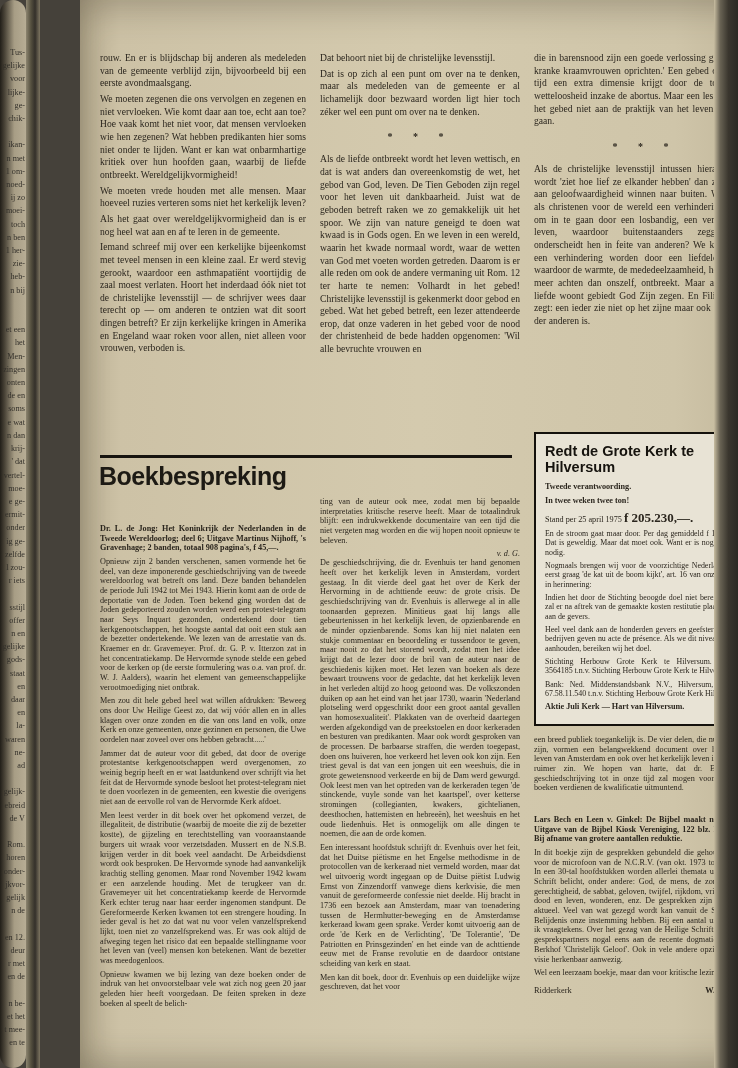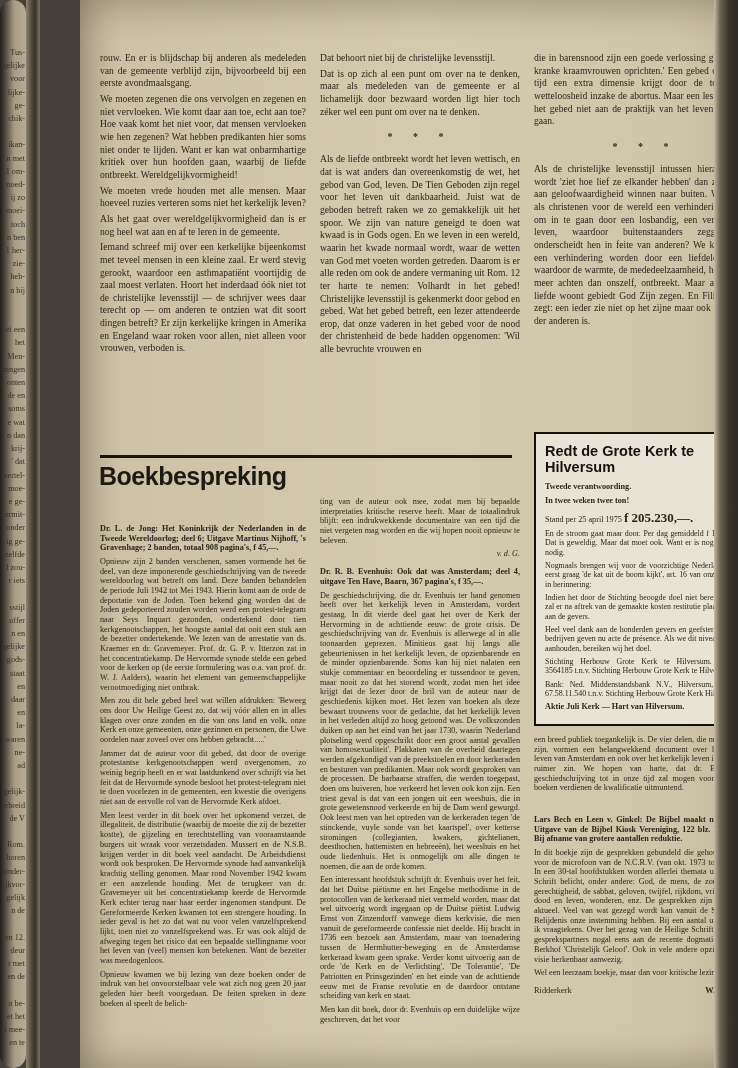--- a/index.html
+++ b/index.html
@@ -177,21 +177,20 @@
       <p>Opnieuw zijn 2 banden verschenen, samen vormende het 6e deel, van deze imponerende geschiedschrijving van de tweede wereldoorlog wat betreft ons land. Deze banden behandelen de periode Juli 1942 tot Mei 1943. Hierin komt aan de orde de deportatie van de Joden. Toen bekend ging worden dat de Joden gedeporteerd zouden worden werd een protest-telegram naar Seys Inquart gezonden, ondertekend door tien kerkgenootschappen, het hoogste aantal dat ooit een stuk aan de bezetter ondertekende. We lezen van de arrestatie van ds. Kraemer en dr. Gravemeyer. Prof. dr. G. P. v. Itterzon zat in het concentratiekamp. De Hervormde synode stelde een gebed voor de kerken op (de eerste formulering was o.a. van prof. dr. W. J. Aalders), waarin het element van gemeenschappelijke verootmoediging niet ontbrak.</p>
       <p>Men zou dit hele gebed heel wat willen afdrukken: 'Beweeg ons door Uw Heilige Geest zo, dat wij vóór allen en in alles klagen over onze zonden en die van ons land en volk, onze Kerk en onze gemeenten, onze gezinnen en personen, die Uwe oordelen naar zoveel over ons hebben gebracht.....'</p>
       <p>Jammer dat de auteur voor dit gebed, dat door de overige protestantse kerkgenootschappen werd overgenomen, zo weinig begrip heeft en er wat laatdunkend over schrijft via het feit dat de Hervormde synode besloot het protest-telegram niet te doen voorlezen in de gemeenten, een kwestie die overigens niet aan de eervolle rol van de Hervormde Kerk afdoet.</p>
       <p>Men leest verder in dit boek over het opkomend verzet, de illegaliteit, de distributie (waarbij de moeite die zij de bezetter kostte), de gijzeling en terechtstelling van vooraanstaande burgers uit wraak voor verzetsdaden. Mussert en de N.S.B. krijgen verder in dit boek veel aandacht. De Arbeidsdienst wordt ook besproken. De Hervormde synode had aanvankelijk krachtig stelling genomen. Maar rond November 1942 kwam er een aarzelende houding. Met de terugkeer van dr. Gravemeyer uit het concentratiekamp keerde de Hervormde Kerk echter terug naar haar eerder ingenomen standpunt. De Gereformeerde Kerken kwamen tot een strengere houding. In ieder geval is het zo dat wat nu voor velen vanzelfsprekend lijkt, toen niet zo vanzelfsprekend was. Er was ook altijd de afweging tegen het risico dat een bepaalde stellingname voor het leven van (veel) mensen kon betekenen. Want de bezetter was meedogenloos.</p>
       <p>Opnieuw kwamen we bij lezing van deze boeken onder de indruk van het onvoorstelbaar vele wat zich nog geen 20 jaar geleden hier heeft voorgedaan. De feiten spreken in deze boeken al speelt de belich-</p>
     </div>
 
     <div class="rev colB">
       <p>ting van de auteur ook mee, zodat men bij bepaalde interpretaties kritische reserve heeft. Maar de totaalindruk blijft: een indrukwekkende documentaire van een tijd die niet vergeten mag worden en die wij hopen nooit opnieuw te beleven.</p>
       <div class="sig">v. d. G.</div>
-      <p class="rev-head spaced">Dr. R. B. Evenhuis: Ook dat was Amsterdam; deel 4, uitgave Ten Have, Baarn, 367 pagina's, f 35,—.</p>
       <p>De geschiedschrijving, die dr. Evenhuis ter hand genomen heeft over het kerkelijk leven in Amsterdam, vordert gestaag. In dit vierde deel gaat het over de Kerk der Hervorming in de achttiende eeuw: de grote crisis. De geschiedschrijving van dr. Evenhuis is allerwege al in alle toonaarden geprezen. Minitieus gaat hij langs alle gebeurtenissen in het kerkelijk leven, de opzienbarende en de minder opzienbarende. Soms kan hij niet nalaten een stukje commentaar en beoordeling er tussendoor te geven, maar nooit zo dat het storend wordt, zodat men het idee krijgt dat de lezer door de bril van de auteur naar de geschiedenis kijken moet. Het lezen van boeken als deze bewaart trouwens voor de gedachte, dat het kerkelijk leven in het verleden altijd zo hoog getoond was. De volkszonden duiken op aan het eind van het jaar 1730, waarin 'Nederland plotseling werd opgeschrikt door een groot aantal gevallen van homosexualiteit'. Plakkaten van de overheid daartegen werden afgekondigd van de preekstoelen en door kerkeraden en besturen van predikanten. Maar ook wordt gesproken van de processen. De barbaarse straffen, die werden toegepast, doen ons huiveren, hoe verkeerd het leven ook kon zijn. Een triest geval is dat van een jongen uit een weeshuis, die in grote gewetensnood verkeerde en bij de Dam werd gewurgd. Ook leest men van het optreden van de kerkeraden tegen 'de stinckende, vuyle sonde van het kaartspel', over ketterse stromingen (collegianten, kwakers, gichtelianen, deesthochen, hattemisten en hebreeën), het weeshuis en het oude liedenhuis. Het is onmogelijk om alle dingen te noemen, die aan de orde komen.</p>
       <p>Een interessant hoofdstuk schrijft dr. Evenhuis over het feit, dat het Duitse piëtisme en het Engelse methodisme in de protocollen van de kerkeraad niet vermeld worden, maar dat wel uitvoerig wordt ingegaan op de Duitse piëtist Ludwig Ernst von Zinzendorff vanwege diens kerkvisie, die men vanuit de gereformeerde confessie niet deelde. Hij bracht in 1736 een bezoek aan Amsterdam, maar van toenadering tussen de Herrnhutter-beweging en de Amsterdamse kerkeraad kwam geen sprake. Verder komt uitvoerig aan de orde 'de Kerk en de Verlichting', 'De Tolerantie', 'De Patriotten en Prinsgezinden' en het einde van de achttiende eeuw met de Franse revolutie en de daardoor ontstane scheiding van kerk en staat.</p>
       <p>Men kan dit boek, door dr. Evenhuis op een duidelijke wijze geschreven, dat het voor</p>
     </div>
 
     <div class="rev colC">
 
       <div class="kerk-box">
         <h2>Redt de Grote Kerk te Hilversum</h2>
         <p class="kerk-sub">Tweede verantwoording.</p>

